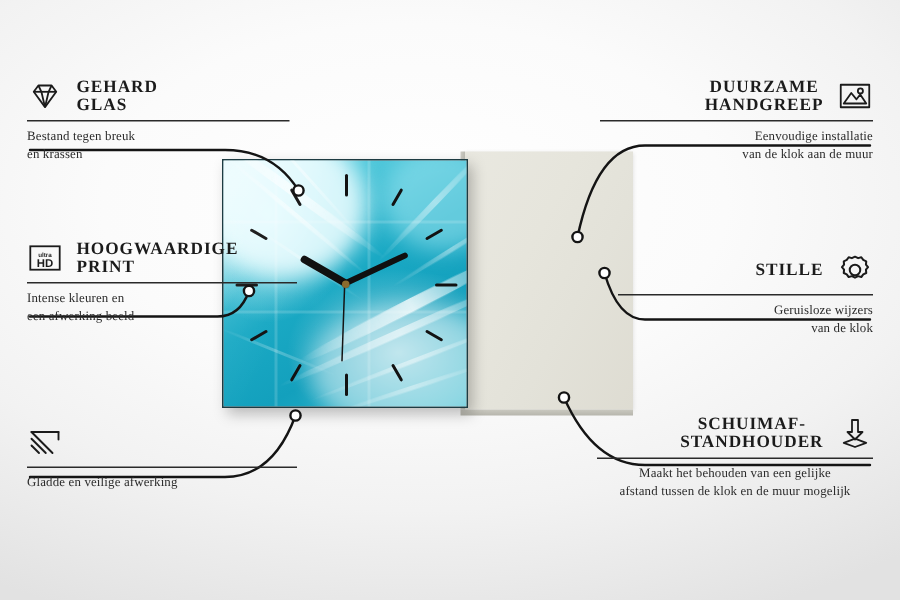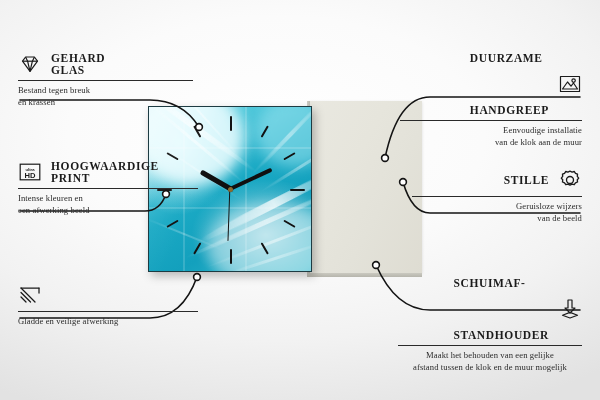--- a/index.html
+++ b/index.html
@@ -72,21 +72,21 @@
   .f-title {
     font-size:11.5px; font-weight:700; letter-spacing:.055em; color:#1b1b1b;
     text-transform:uppercase; white-space:nowrap;
   }
   .f-rule { height:1px; background:#2a2a2a; margin:4px 0 4px; }
   .f-desc { font-size:8.6px; color:#2b2b2b; line-height:1.34; letter-spacing:.012em; }
 
   .feature.left  .f-head { justify-content:flex-start; }
   .feature.left  .f-desc { text-align:left; }
   .feature.right .f-head { justify-content:flex-end; }
-  .feature.right .f-titles { align-items:flex-start;gap:40px; }
+  .feature.right .f-titles { align-items:center; }
   .feature.right .f-desc { text-align:right; }
   .feature.right.center-desc .f-desc { text-align:center; }
 
   .ico { width:24px; height:24px; flex:0 0 24px; display:block; }
   .ico svg { display:block; width:24px; height:24px; }
 
   
   #feat-gehard      { left:18px;  top:52px;  width:175px; }
   #feat-print       { left:18px;  top:160px; width:180px; }
   #feat-randen      { left:18px;  top:283px; width:180px; }
@@ -261,21 +261,21 @@
       <span class="ico">
         <svg viewBox="0 0 24 24" fill="none" stroke="#1b1b1b" stroke-width="1.35" stroke-linejoin="round">
           <path d="M12 3.1 l2.1 1.0 2.1 -0.6 1.3 1.8 2.0 0.9 -0.2 2.2 1.4 1.7 -1.4 1.7 0.2 2.2 -2.0 0.9 -1.3 1.8 -2.1 -0.6 -2.1 1.0 -2.1 -1.0 -2.1 0.6 -1.3 -1.8 -2.0 -0.9 0.2 -2.2 -1.4 -1.7 1.4 -1.7 -0.2 -2.2 2.0 -0.9 1.3 -1.8 2.1 0.6 Z"></path>
           <circle cx="12" cy="12" r="3.5"></circle>
         </svg>
       </span>
     </div>
     <div class="f-rule"></div>
     <div class="f-desc">
       <div>Geruisloze wijzers</div>
-      <div>van de beeld</div>
+      <div>van de klok</div>
     </div>
   </div>
 
   <div class="feature right center-desc" id="feat-standhouder">
     <div class="f-head">
       <span class="f-titles">
         <span class="f-title">SCHUIMAF-</span>
         <span class="f-title">STANDHOUDER</span>
       </span>
       <span class="ico">

